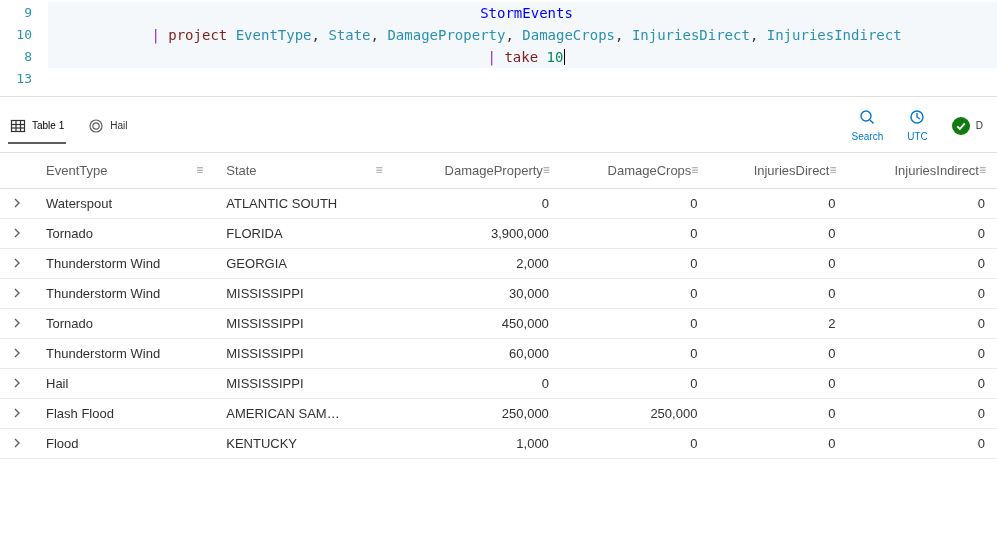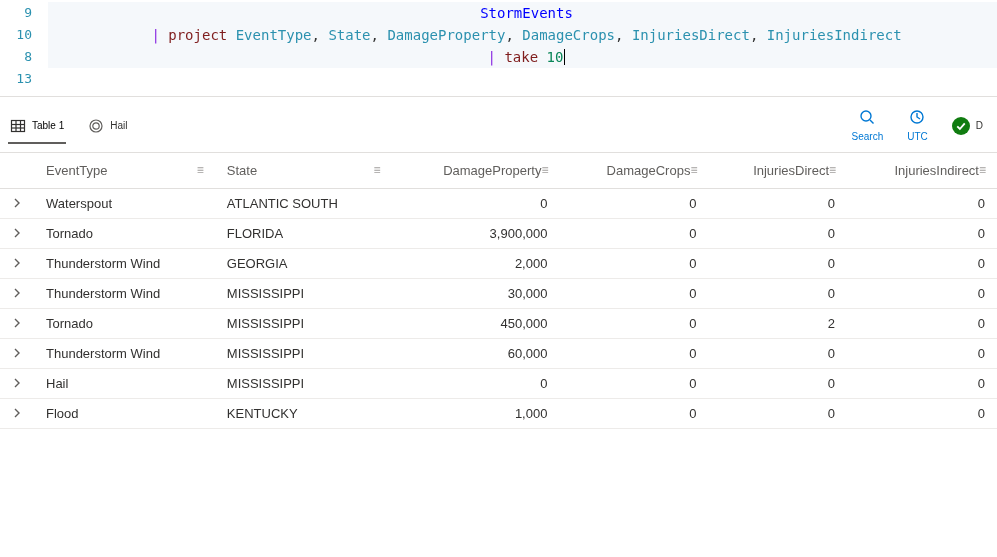--- a/index.html
+++ b/index.html
@@ -292,20 +292,31 @@
           <td>MISSISSIPPI</td>
           <td class="num">0</td>
           <td class="num">0</td>
           <td class="num">0</td>
           <td class="num">0</td>
         </tr>
         <tr>
           <td class="exp"><svg width="10" height="10" viewBox="0 0 10 10" fill="none" stroke="#605e5c" stroke-width="1.4">
               <polyline points="3,1 7,5 3,9"></polyline>
             </svg></td>
+          <td>Flash Flood</td>
+          <td>AMERICAN SAM…</td>
+          <td class="num">250,000</td>
+          <td class="num">250,000</td>
+          <td class="num">0</td>
+          <td class="num">0</td>
+        </tr>
+        <tr>
+          <td class="exp"><svg width="10" height="10" viewBox="0 0 10 10" fill="none" stroke="#605e5c" stroke-width="1.4">
+              <polyline points="3,1 7,5 3,9"></polyline>
+            </svg></td>
           <td>Flood</td>
           <td>KENTUCKY</td>
           <td class="num">1,000</td>
           <td class="num">0</td>
           <td class="num">0</td>
           <td class="num">0</td>
         </tr>
       </tbody>
   </table>
 </div>

